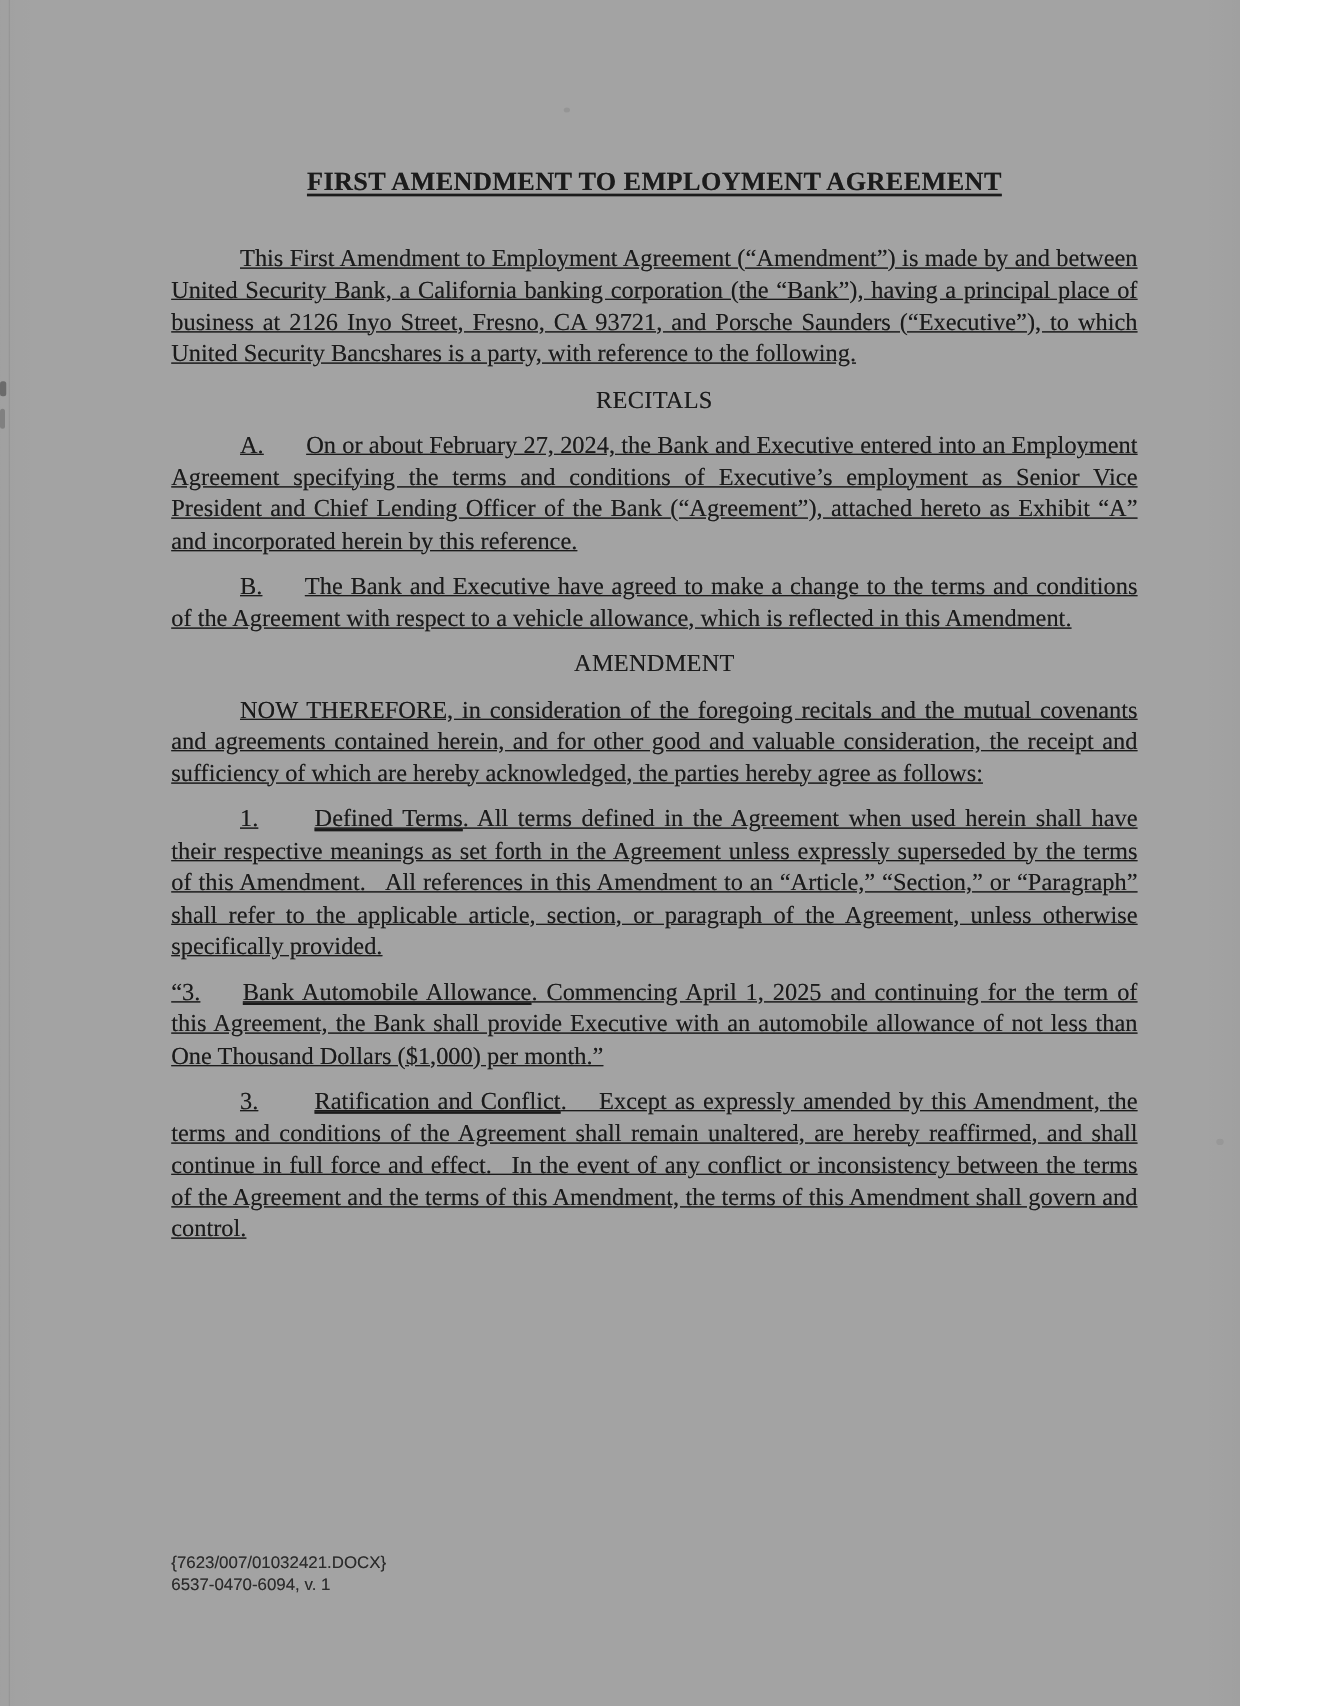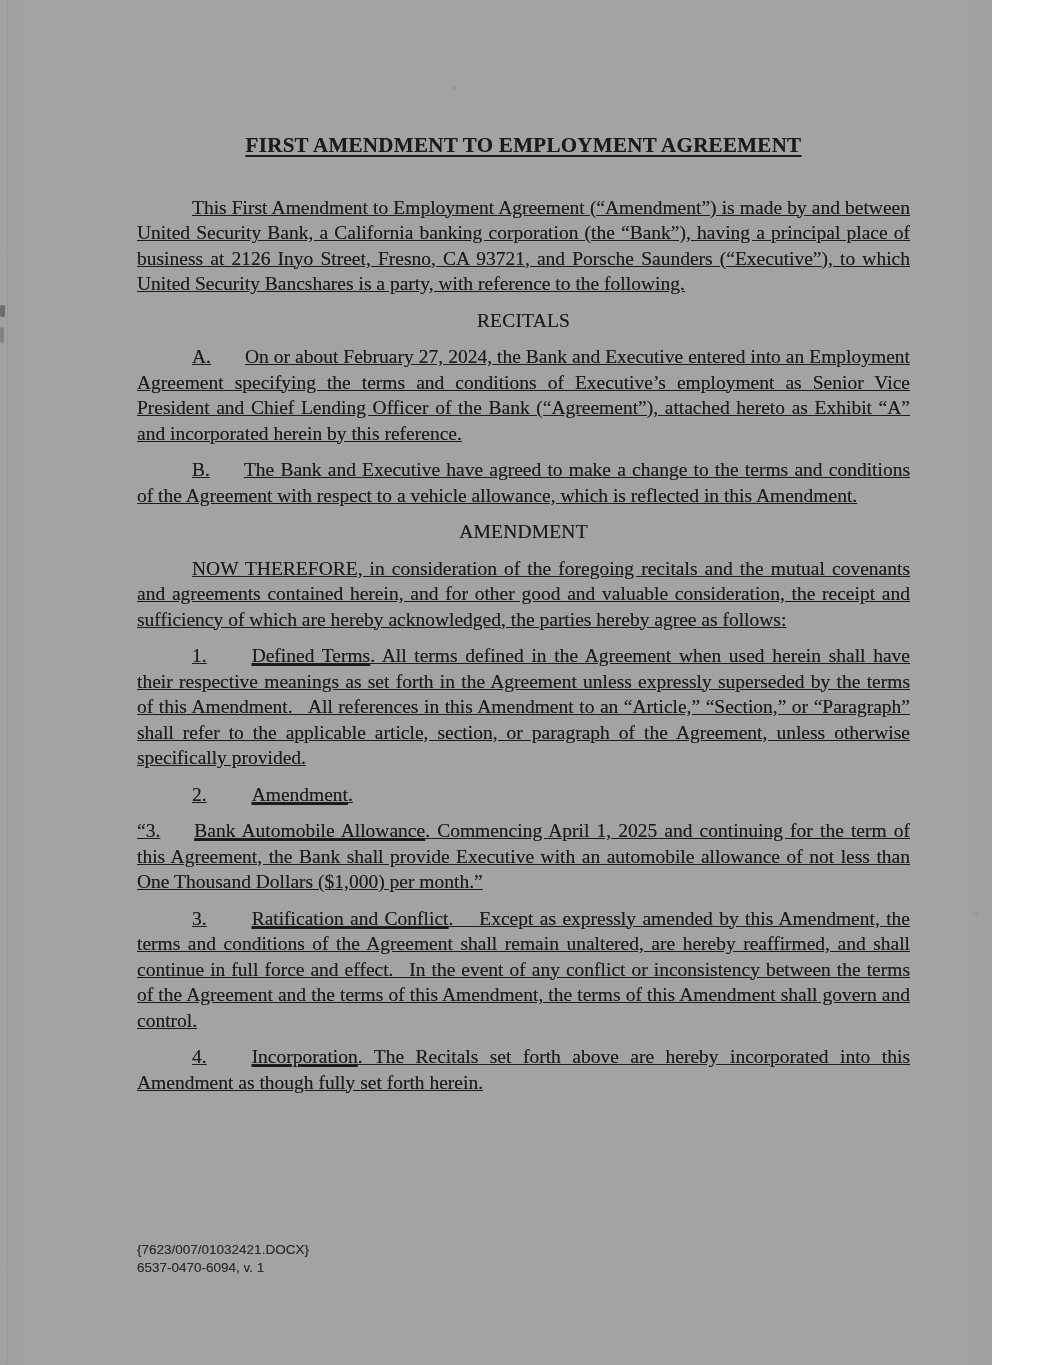--- a/index.html
+++ b/index.html
@@ -104,28 +104,26 @@
     <p class="para indent1"><span>A.</span><span class="tab tab-s"></span><span>On or about February 27, 2024, the Bank and Executive entered into an Employment Agreement specifying the terms and conditions of Executive’s employment as Senior Vice President and Chief Lending Officer of the Bank (“Agreement”), attached hereto as Exhibit “A” and incorporated herein by this reference.</span></p>
 
     <p class="para indent1"><span>B.</span><span class="tab tab-s"></span><span>The Bank and Executive have agreed to make a change to the terms and conditions of the Agreement with respect to a vehicle allowance, which is reflected in this Amendment.</span></p>
 
     <h2 class="heading">AMENDMENT</h2>
 
     <p class="para indent1">NOW THEREFORE, in consideration of the foregoing recitals and the mutual covenants and agreements contained herein, and for other good and valuable consideration, the receipt and sufficiency of which are hereby acknowledged, the parties hereby agree as follows:</p>
 
     <p class="para indent1"><span>1.</span><span class="tab tab-n"></span><span class="u">Defined Terms</span><span>. All terms defined in the Agreement when used herein shall have their respective meanings as set forth in the Agreement unless expressly superseded by the terms of this Amendment.  All references in this Amendment to an “Article,” “Section,” or “Paragraph” shall refer to the applicable article, section, or paragraph of the Agreement, unless otherwise specifically provided.</span></p>
 
-    <p class="para indent1"><span>2.</span><span class="tab tab-n"></span><span class="u">Amendment</span><span>.</span></p>
 
 
     <p class="para"><span>“3.</span><span class="tab tab-q"></span><span class="u">Bank Automobile Allowance</span><span>. Commencing April 1, 2025 and continuing for the term of this Agreement, the Bank shall provide Executive with an automobile allowance of not less than One Thousand Dollars ($1,000) per month.”</span></p>
 
     <p class="para indent1"><span>3.</span><span class="tab tab-n"></span><span class="u">Ratification and Conflict</span><span>.  Except as expressly amended by this Amendment, the terms and conditions of the Agreement shall remain unaltered, are hereby reaffirmed, and shall continue in full force and effect.  In the event of any conflict or inconsistency between the terms of the Agreement and the terms of this Amendment, the terms of this Amendment shall govern and control.</span></p>
 
-    <p class="para indent1"><span>4.</span><span class="tab tab-n"></span><span class="u">Incorporation</span><span>. The Recitals set forth above are hereby incorporated into this Amendment as though fully set forth herein.</span></p>
 
   </div>
 
   <div class="footer">
     <div>{7623/007/01032421.DOCX}</div>
     <div>6537-0470-6094, v. 1</div>
   </div>
 
 </div>
 

